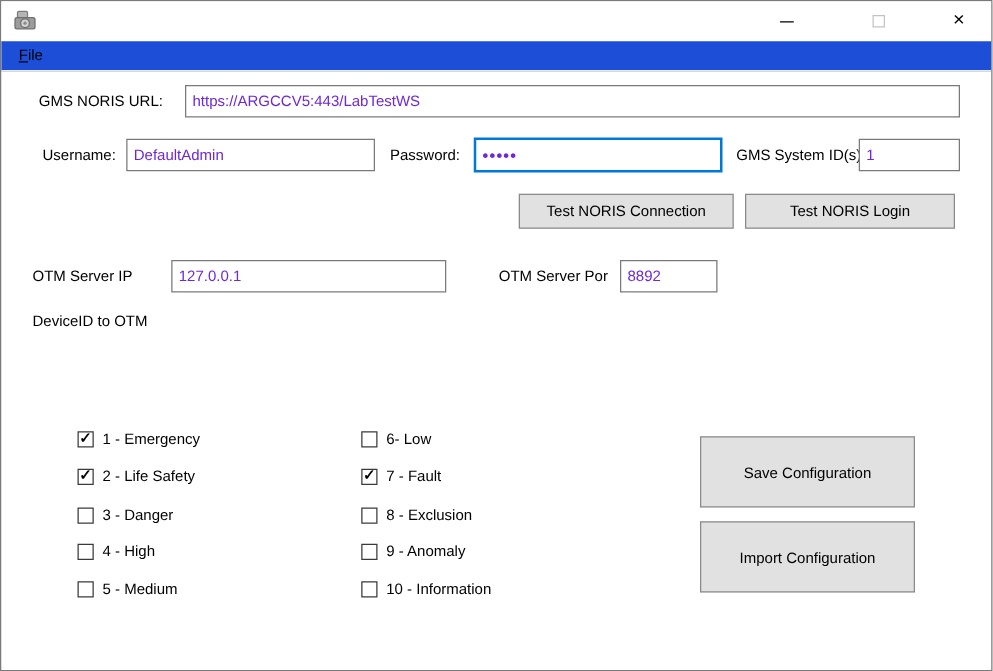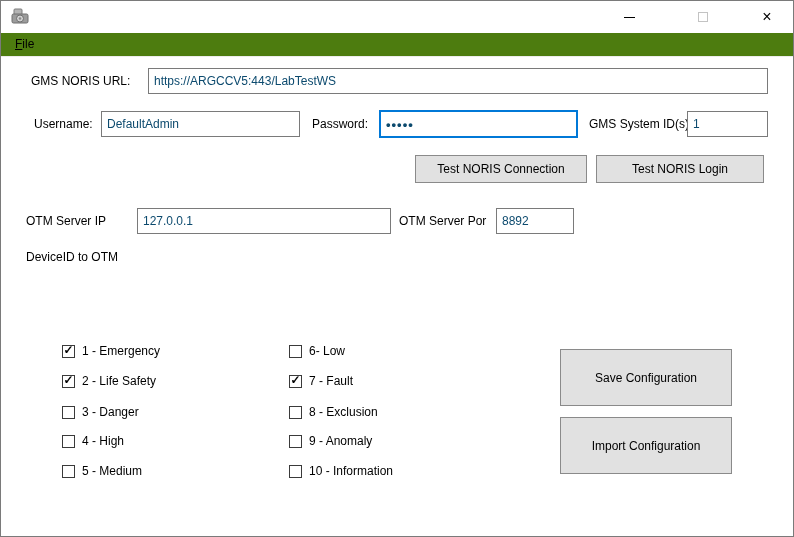--- a/index.html
+++ b/index.html
@@ -12,28 +12,28 @@
   }
   
   .titlebar{ position:absolute; left:0; top:0; width:100%; height:32px; background:#fff; }
   .app-icon{ position:absolute; left:10px; top:7px; width:20px; height:18px; }
   .win-title{ position:absolute; left:44px; top:0; line-height:32px; font-size:12px; color:#000; white-space:nowrap; }
   .cap-btn{ position:absolute; top:0; width:46px; height:32px; display:flex; align-items:center; justify-content:center; }
   .min-glyph{ width:11px; height:1px; background:#000; display:block; }
   .max-glyph{ width:10px; height:10px; border:1px solid #c3c3c3; display:block; }
   .close-glyph{ font-size:16px; line-height:16px; color:#000; }
   
-  .menubar{ position:absolute; left:0; top:32px; width:100%; height:24px; background:#4d7c0f; border-bottom:1px solid #ececec; }
+  .menubar{ position:absolute; left:0; top:32px; width:100%; height:24px; background:#1d4ed8; border-bottom:1px solid #ececec; }
   .menu-item{ display:inline-block; padding:0 7px; margin-left:7px; line-height:23px; font-size:12px; }
   .menu-item::first-letter{ text-decoration:underline; }
   
   .lbl{ position:absolute; font-size:12px; line-height:16px; white-space:nowrap; }
   .tb{
     position:absolute; border:1px solid #7a7a7a; background:#fff; font-size:12px;
-    padding:0 5px; font-family:"Liberation Sans", sans-serif; color:#0c4a6e; outline:none;
+    padding:0 5px; font-family:"Liberation Sans", sans-serif; color:#6d28d9; outline:none;
   }
   .tb.focused{ border:2px solid #0078d7; }
   .pw{ font-weight:bold; letter-spacing:1px; font-size:13px; }
   .btn{
     position:absolute; background:#e1e1e1; border:1px solid #8a8a8a; font-size:12px;
     font-family:"Liberation Sans", sans-serif; color:#000; cursor:default;
     display:flex; align-items:center; justify-content:center; text-align:center;
   }
   
   .cb-row{ position:absolute; height:16px; display:flex; align-items:center; cursor:default; }
@@ -86,21 +86,21 @@
   <span class="lbl" style="left:311px; top:115px">Password:</span>
   <input class="tb focused pw" style="left: 378px; top: 109px; width: 199px; height: 28px;" value="•••••">
 
   <span class="lbl" style="left:588px; top:115px">GMS System ID(s):</span>
   <input class="tb" style="left: 686px; top: 110px; width: 81px; height: 26px;" value="1">
 
   <button class="btn" style="left:414px; top:154px; width:172px; height:28px">Test NORIS Connection</button>
   <button class="btn" style="left:595px; top:154px; width:168px; height:28px">Test NORIS Login</button>
 
   <span class="lbl" style="left:25px; top:212px">OTM Server IP</span>
-  <input class="tb" style="left: 136px; top: 207px; width: 254px; height: 26px;" value="127.0.0.1">
+  <input class="tb" style="left: 136px; top: 207px; width: 220px; height: 26px;" value="127.0.0.1">
 
   <span class="lbl" style="left:398px; top:212px">OTM Server Por</span>
   <input class="tb" style="left: 495px; top: 207px; width: 78px; height: 26px;" value="8892">
 
   <span class="lbl" style="left:25px; top:248px">DeviceID to OTM</span>
 
   <label class="cb-row" style="left:61px; top:342px">
     <span class="cb-box checked"></span>
     <span class="cb-text">1 - Emergency</span>
   </label>

